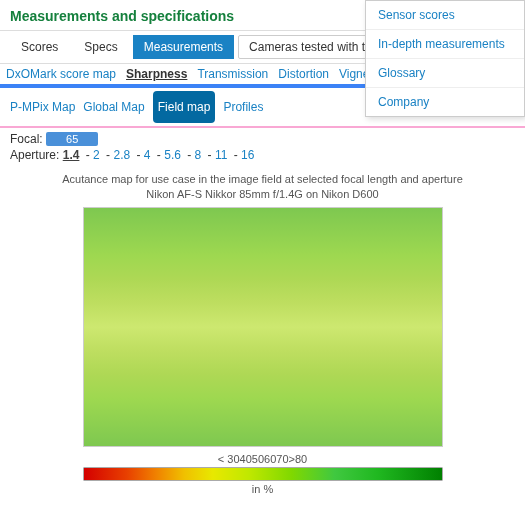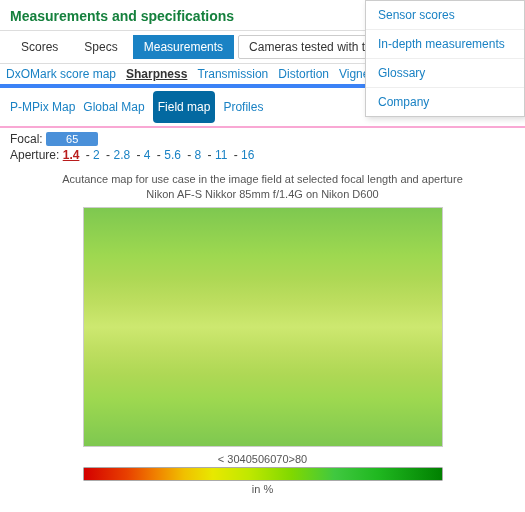--- a/index.html
+++ b/index.html
@@ -102,21 +102,21 @@
     .aperture-line { font-size: 12px; }
     .aperture-link {
       color: #1a82c4;
       cursor: pointer;
       text-decoration: none;
       margin-right: 3px;
     }
     .aperture-link.active {
       text-decoration: underline;
       font-weight: bold;
-      color: #b91c1c;
+      color: #404040;
     }
 
     
     .chart-area {
       padding: 6px 10px 0 10px;
     }
     .chart-title {
       text-align: center;
       font-size: 11px;
       color: #555;

